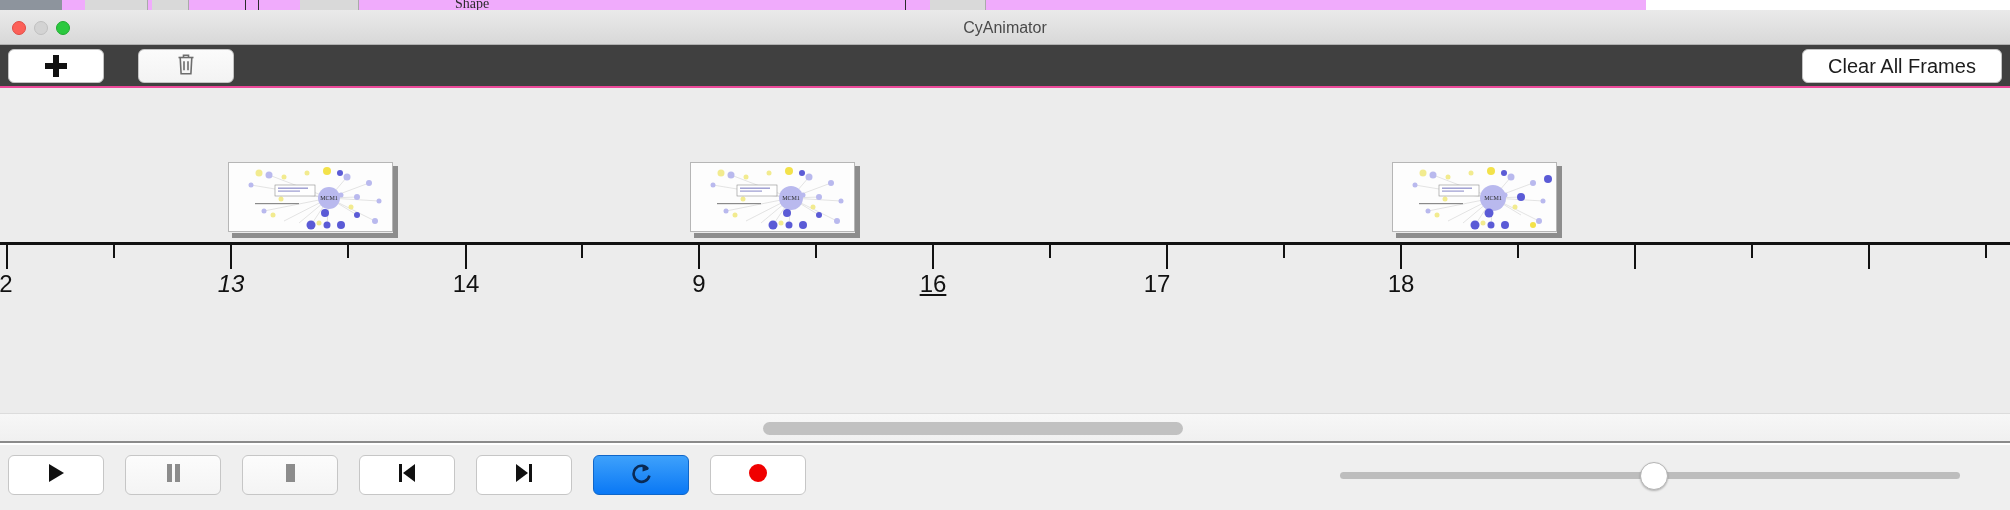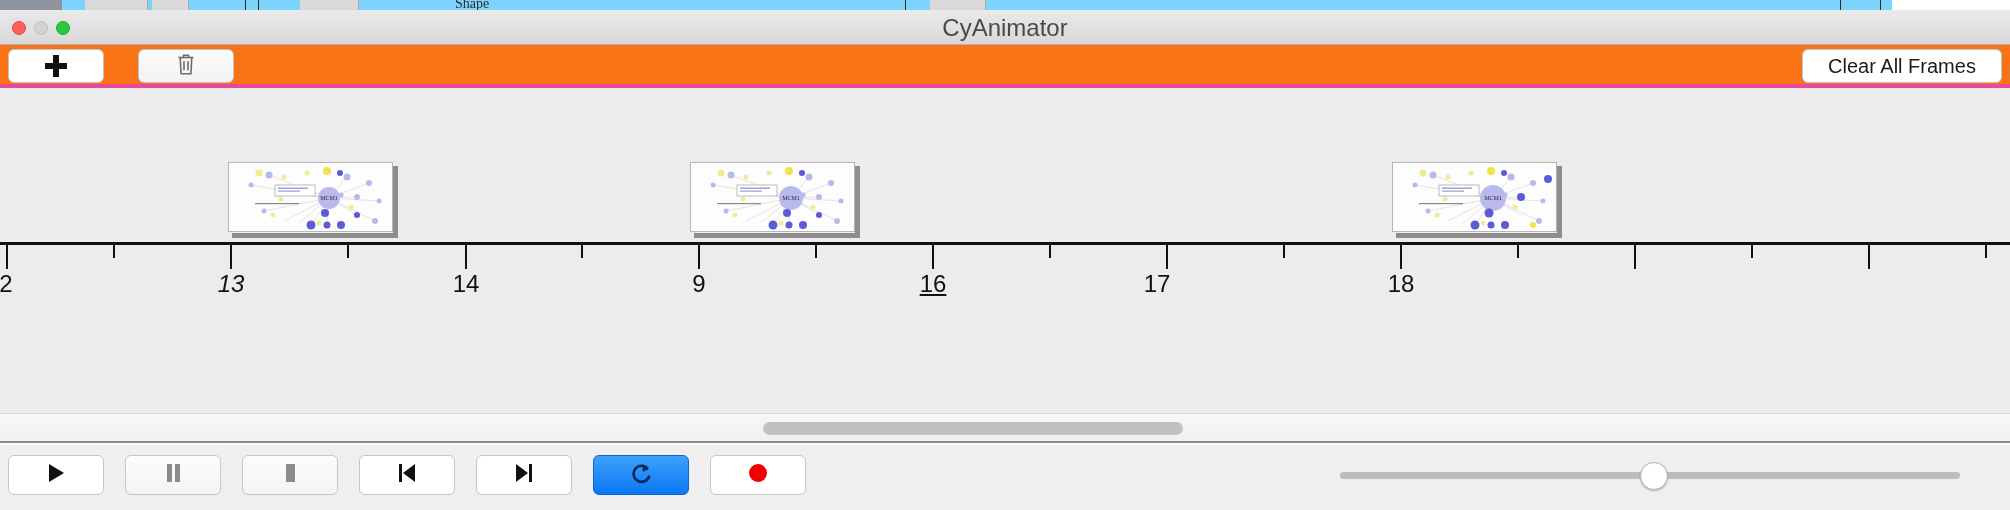--- a/index.html
+++ b/index.html
@@ -18,24 +18,25 @@
   #app {
     position: relative;
     width: 2010px;
     height: 510px;
   }
 
   
   .bg-window {
     position: absolute;
     left: 0; top: 0;
-    width: 1892px; height: 10px;
-    background: #7dd3fc;
+    width: 1610px; height: 10px;
+    background: #f0abfc;
     border-bottom: 1px solid #b9b9b9;
     overflow: hidden;
+    padding-left: 36px;
   }
   .bg-window .bg-chip {
     position: absolute;
     top: 0;
     height: 10px;
     background: #d9d9d9;
     border-right: 1px solid #aaa;
   }
   .bg-window .bg-dark {
     position: absolute;
@@ -81,32 +82,32 @@
   .light.close  { background: #fc6058; border: 1px solid #e04b45; }
   .light.min    { background: #d3d3d3; border: 1px solid #c0c0c0; }
   .light.max    { background: #2bc93f; border: 1px solid #20ab31; }
 
   .win-title {
     position: absolute;
     left: 0; top: 0;
     width: 2010px;
     line-height: 35px;
     text-align: center;
-    font-size: 24px;
+    font-size: 16px;
     color: #4a4a4a;
     font-family: "Liberation Sans", sans-serif;
   }
 
   
   .toolbar {
     position: absolute;
     left: 0; top: 45px;
     width: 2010px; height: 43px;
-    background: #f97316;
-    border-bottom: 4px solid #ec4899;
+    background: #404040;
+    border-bottom: 2px solid #ec4899;
     box-sizing: border-box;
   }
   .tb-btn {
     position: absolute;
     box-sizing: border-box;
     border: 1px solid #c3c3c3;
     border-radius: 6px;
     background: #fdfdfd;
     display: flex;
     align-items: center;

